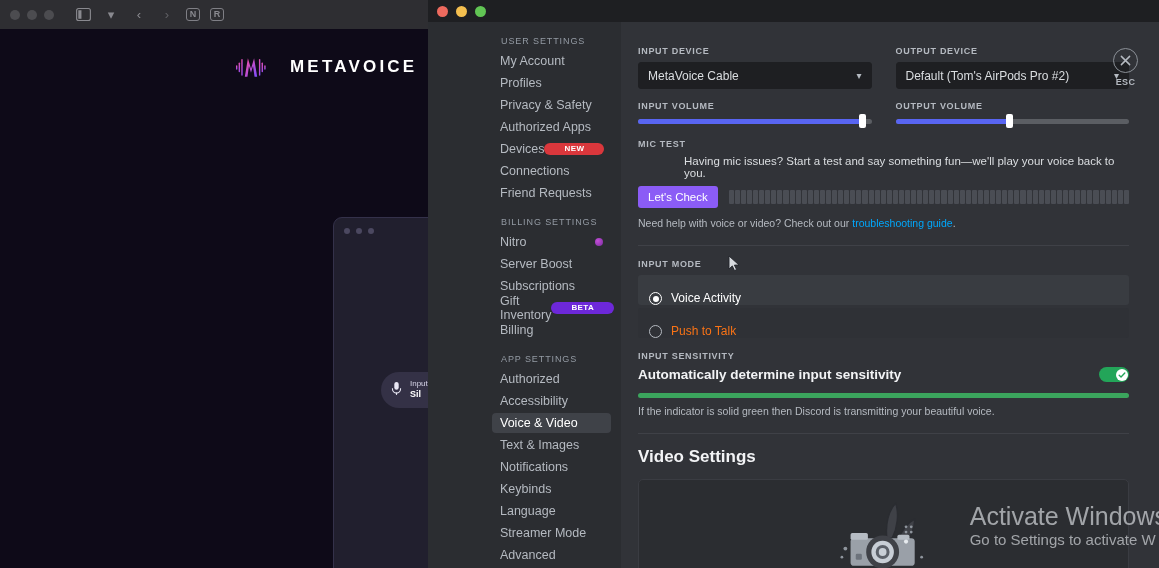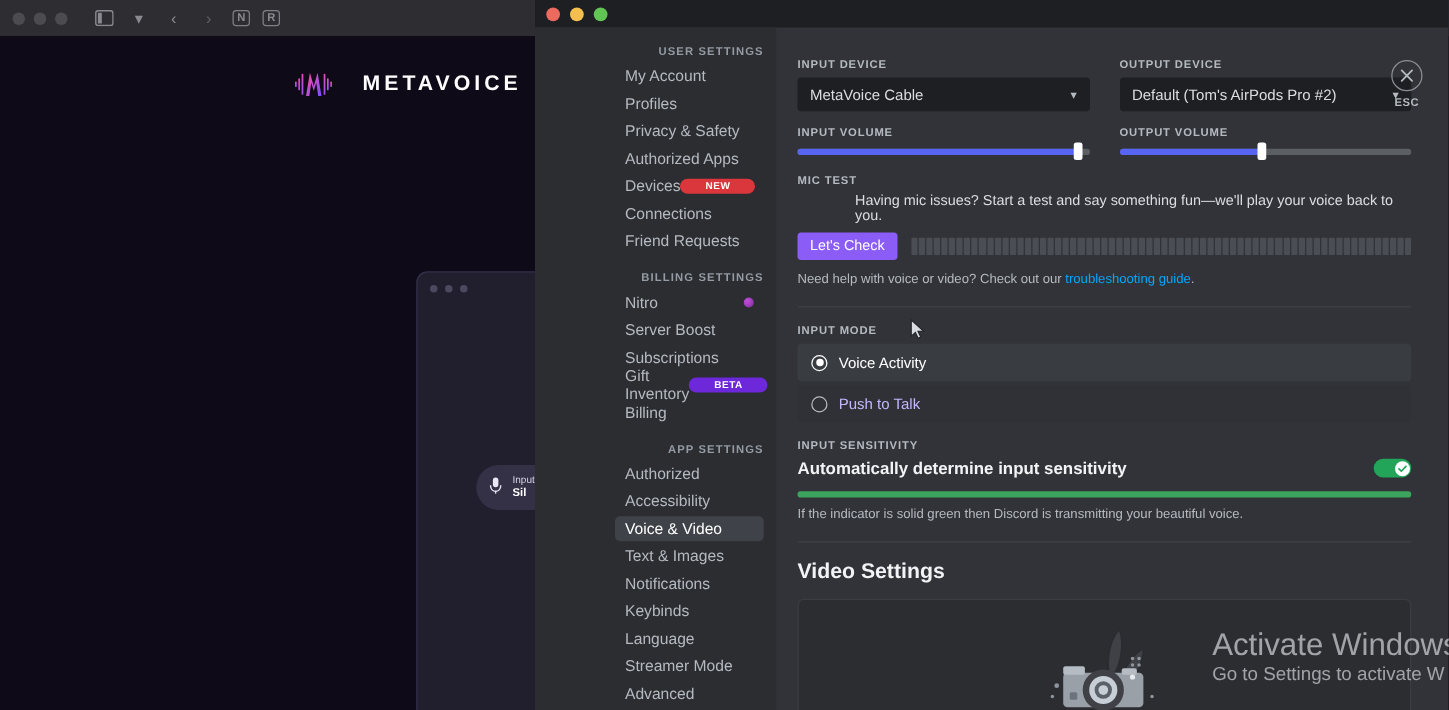--- a/index.html
+++ b/index.html
@@ -72,22 +72,22 @@
   .dc-dot.green { background: #61c554; }
 
   .dc-body { display: flex; height: 546px; }
 
   
   .dc-sidebar {
     width: 193px; background: #2b2d31; height: 546px;
     padding: 14px 0 0 0; overflow: hidden; position: relative;
   }
   .sb-head {
-    font-size: 9px; font-weight: 700; letter-spacing: .9px; color: #949ba4;
-    text-transform: uppercase; padding: 0 10px 5px 73px; margin-top: 4px; text-align: right;
+    font-size: 9px; font-weight: 400; letter-spacing: .9px; color: #949ba4;
+    text-transform: uppercase; padding: 0 10px 5px 73px; margin-top: 4px;
   }
   .sb-head:first-child { margin-top: 0; }
   .sb-item {
     height: 20px; margin: 0 10px 2px 64px; padding: 0 8px;
     display: flex; align-items: center; justify-content: space-between;
     border-radius: 4px; color: #b5bac1; font-size: 12.5px; cursor: pointer;
   }
   .sb-item.active { background: #3f4248; color: #ffffff; font-weight: 500; }
   .badge {
     font-size: 8px; font-weight: 700; letter-spacing: .4px; color: #fff;
@@ -133,32 +133,32 @@
   }
   .viz { flex: 1; height: 14px; display: flex; gap: 1px; overflow: hidden; }
   .viz i { flex: 1; background: #4a4d54; border-radius: 1px; }
   .help-txt { font-size: 10.5px; color: #b5bac1; margin-top: 9px; }
   .help-txt a { color: #00a8fc; text-decoration: none; }
 
   .divider { height: 1px; background: #3f4147; margin: 16px 0 13px; }
 
   .radio-row {
     height: 30px; background: #393c41; border-radius: 3px;
-    display: flex; align-items: center; padding: 0 11px; margin-bottom: 3px;
+    display: flex; align-items: flex-end; padding: 0 11px; margin-bottom: 3px;
     cursor: pointer;
   }
   .radio-row.alt { background: #2f3136; }
   .radio {
     width: 13px; height: 13px; border-radius: 50%; border: 1.6px solid #b5bac1;
     margin-right: 9px; display: flex; align-items: center; justify-content: center;
     flex: none;
   }
   .radio.checked { border-color: #ffffff; }
   .radio.checked::after { content: ""; width: 6px; height: 6px; border-radius: 50%; background: #fff; }
-  .radio-label { font-size: 12px; color: #c4b5fd; }
+  .radio-label { font-size: 12px; color: #f97316; }
   .radio-row:not(.alt) .radio-label { color: #ffffff; font-weight: 500; }
 
   .toggle-row { display: flex; align-items: center; justify-content: space-between; }
   .toggle-label { font-size: 13.5px; font-weight: 700; color: #f2f3f5; }
   .toggle {
     width: 30px; height: 15px; border-radius: 8px; background: #23a559;
     position: relative; cursor: pointer;
   }
   .toggle-knob {
     position: absolute; right: 1.5px; top: 1.5px; width: 12px; height: 12px;

